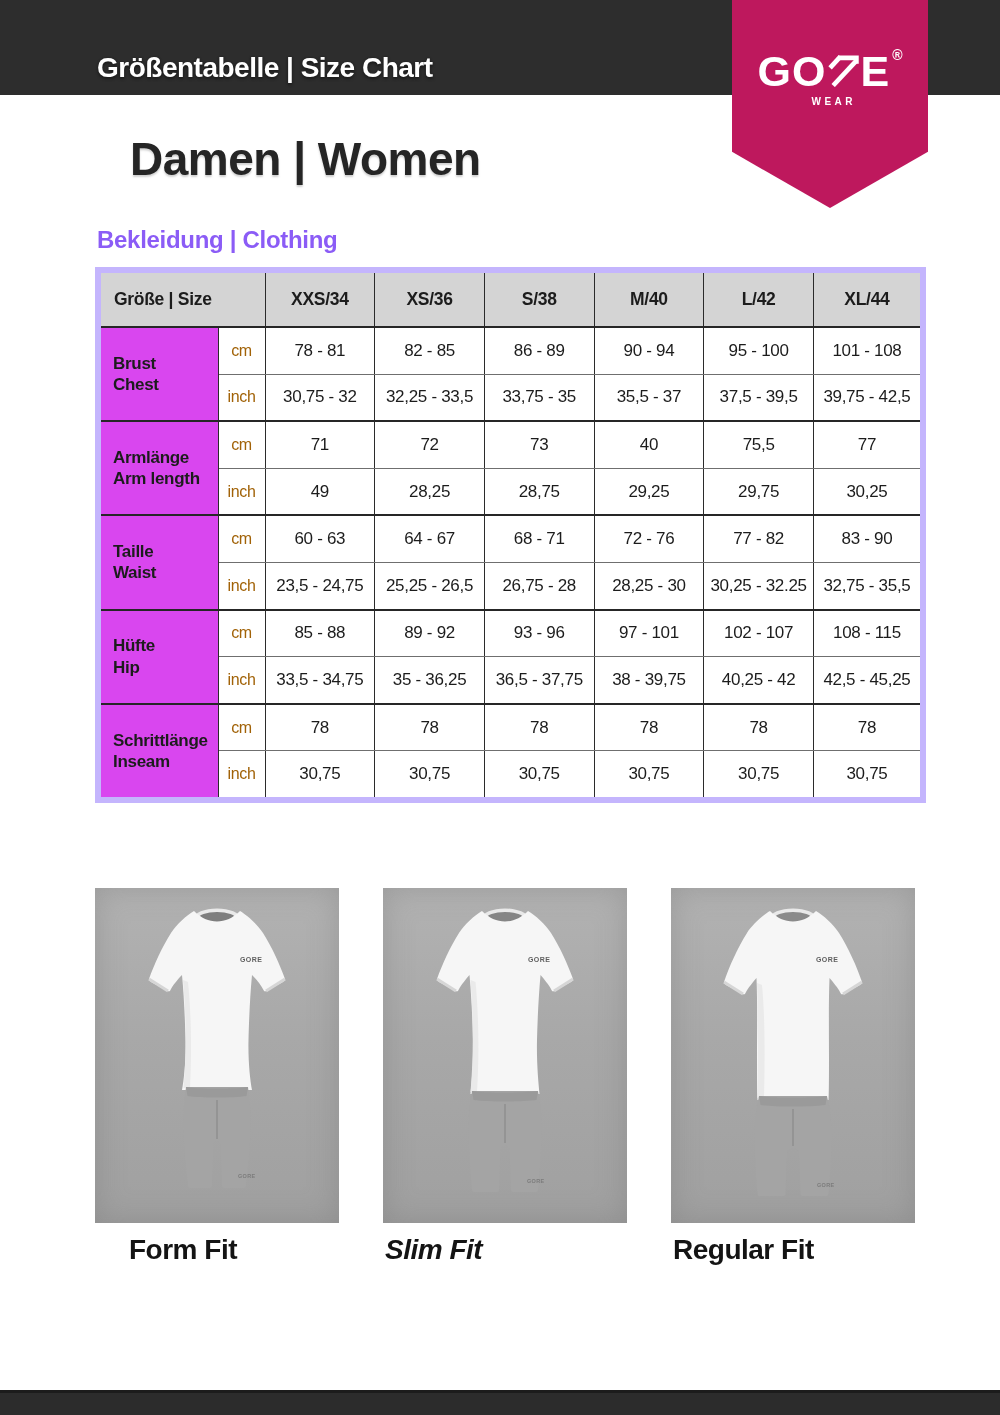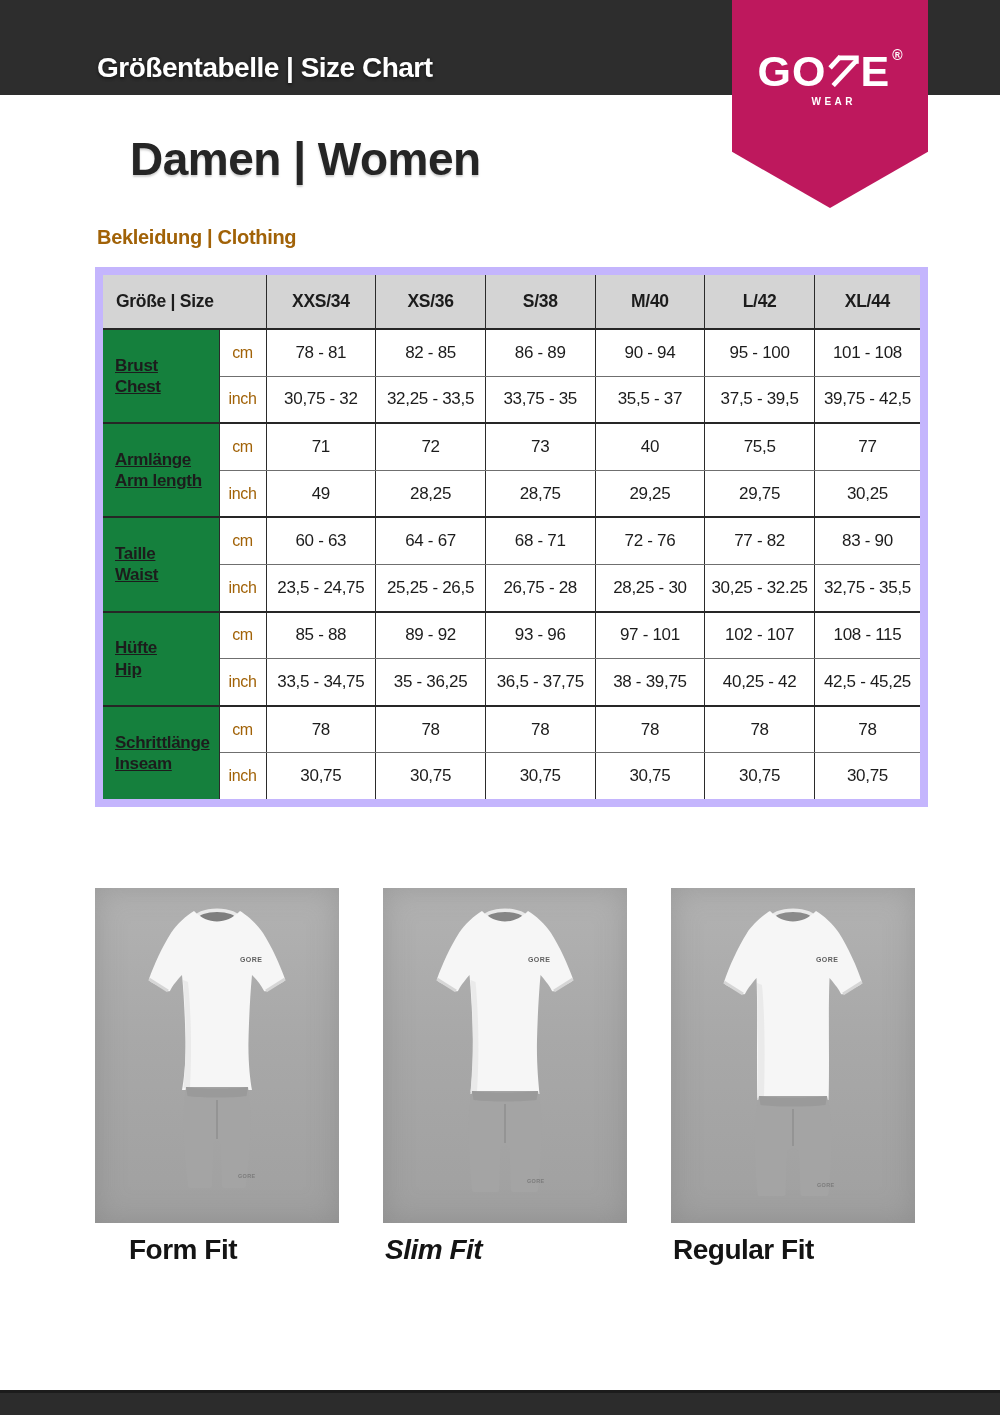--- a/index.html
+++ b/index.html
@@ -36,42 +36,42 @@
   .logo-row .reg{font-size:14px;line-height:1;margin-top:-2px;margin-left:2px;letter-spacing:0;}
   .gore-r{width:31px;height:34px;margin:3px 1px 0 2px;}
   .logo-wear{
     position:absolute;left:0;top:96px;width:100%;box-sizing:border-box;
     text-align:right;padding-right:72px;
     color:#fff;font-size:10px;font-weight:bold;letter-spacing:3.5px;
   }
   
   .section-heading{
     position:absolute;left:97px;top:226px;margin:0;
-    font-size:20px;font-weight:bold;letter-spacing:-0.3px;color:#a16207;white-space:nowrap;
+    font-size:24px;font-weight:bold;letter-spacing:-0.3px;color:#8b5cf6;white-space:nowrap;
   }
   
   table.size-table{
     position:absolute;left:95px;top:267px;width:825px;
     border-collapse:collapse;table-layout:fixed;
     font-size:17px;color:#1c1c1c;
   }
   .size-table th,.size-table td{
     border:1px solid #2b2b2b;padding:0 6px;text-align:center;vertical-align:middle;
     letter-spacing:-0.3px;overflow:hidden;white-space:nowrap;
   }
-  .size-table{border:8px solid #c4b5fd;}
+  .size-table{border:6px solid #c4b5fd;}
   .size-table thead th{
     background:#d4d4d4;height:53px;font-weight:bold;font-size:17.5px;
     border-bottom:2px solid #262626;
   }
   .size-table thead th.size-head{text-align:left;padding-left:13px;}
   .size-table td{height:45.6px;font-weight:normal;}
   .size-table th.rowlabel{
     text-align:left;padding-left:12px;font-weight:bold;font-size:17px;line-height:1.25;
-    background:#15803d;border-bottom:2px solid #262626;text-decoration:underline;
+    background:#d946ef;border-bottom:2px solid #262626;
   }
   .size-table .row-cm td{border-bottom:1px solid #6f6f6f;}
   .size-table .row-inch td{border-bottom:2px solid #262626;}
   .size-table td.unit{font-size:16px;color:#a16207;}
   
   .fit-card{
     position:absolute;top:888px;width:244px;height:335px;margin:0;
     background:linear-gradient(180deg,#b2b2b2 0%,#a8a8a8 45%,#a0a0a0 100%);
     box-shadow:inset 0 0 30px rgba(110,110,110,.35);
   }

